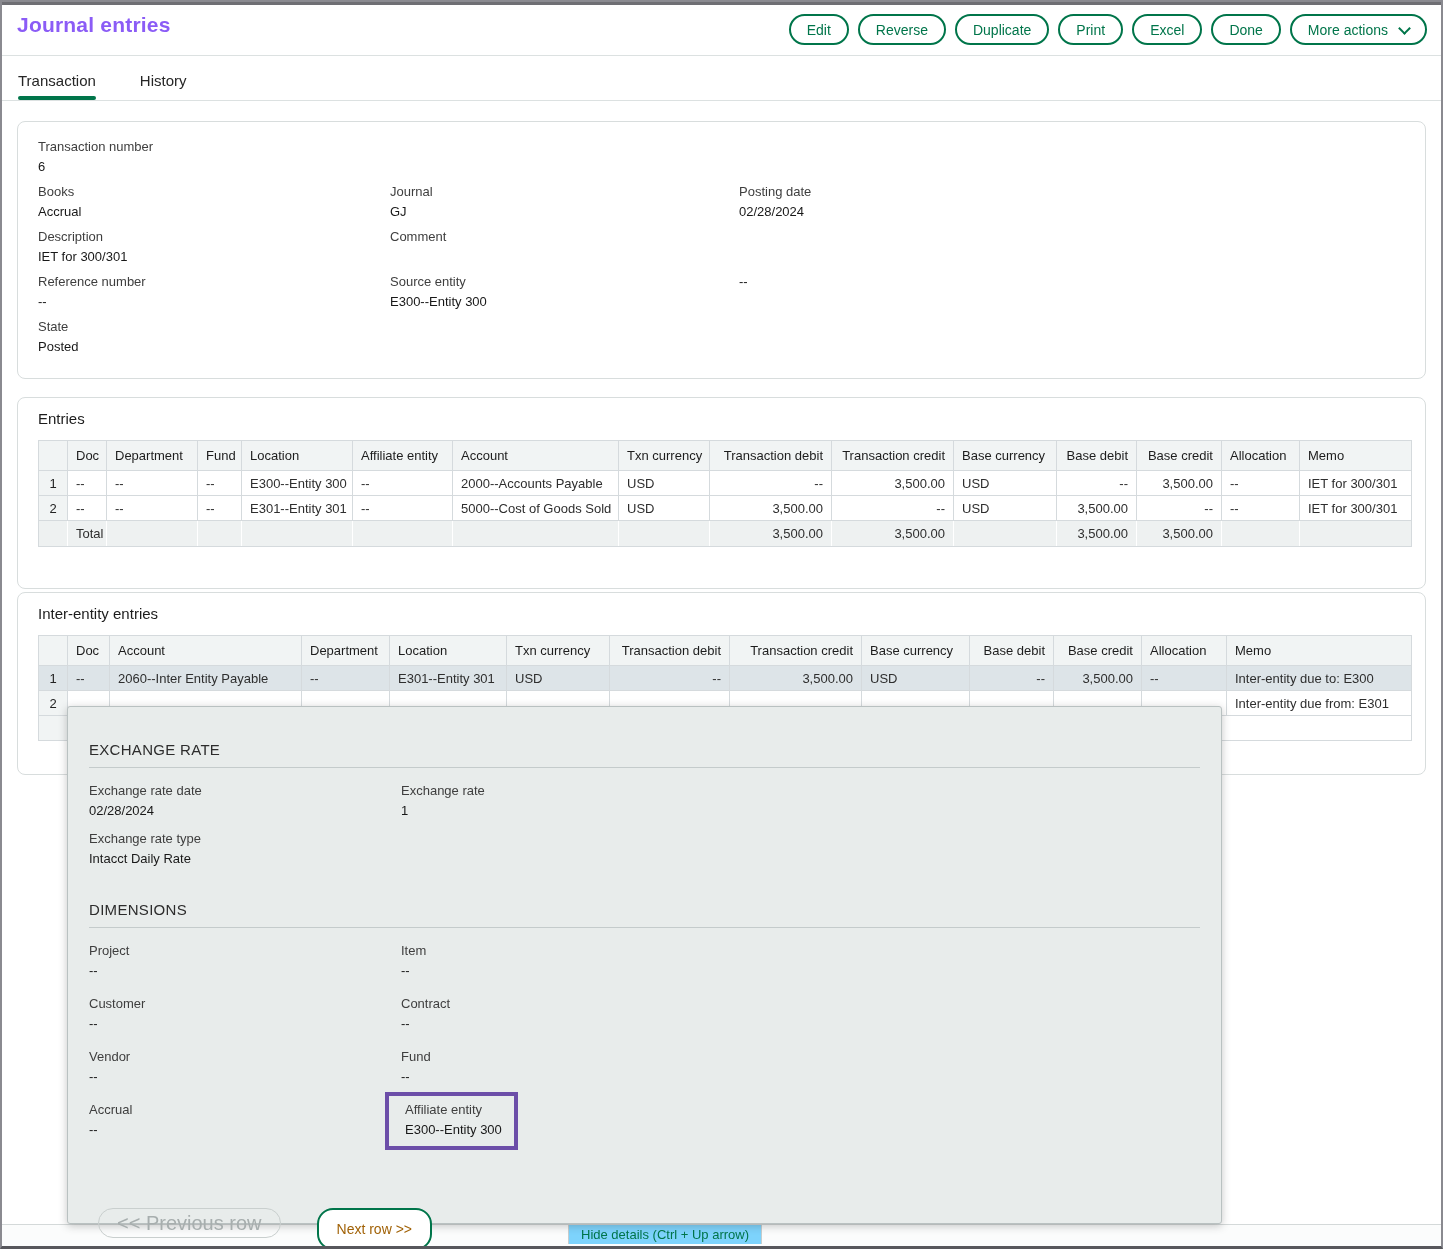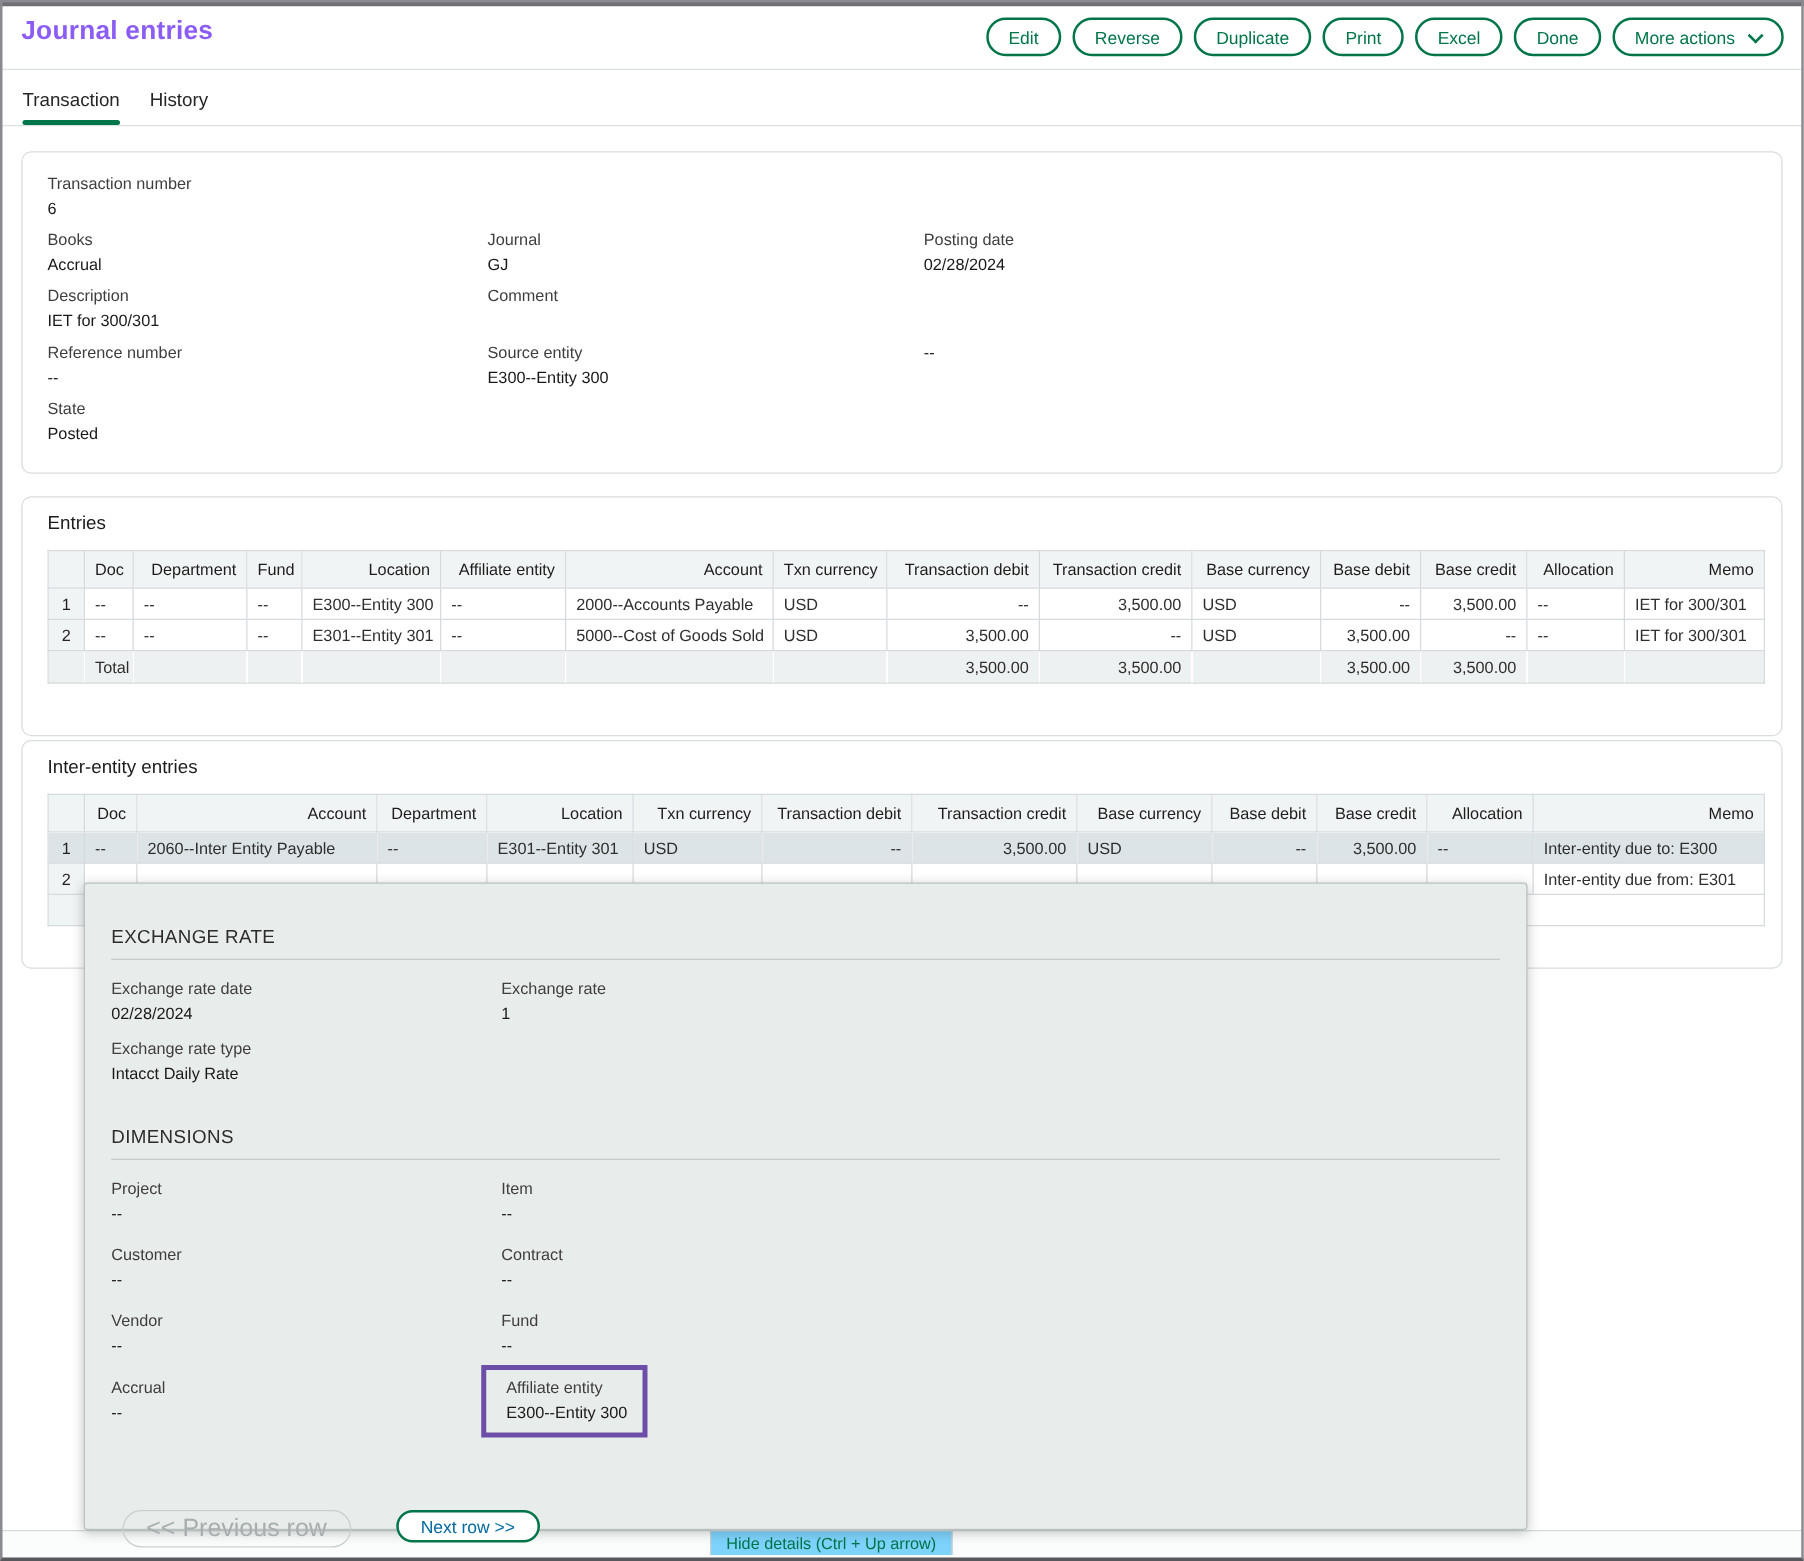--- a/index.html
+++ b/index.html
@@ -14,39 +14,39 @@
   
   .page-title{position:absolute;left:17px;top:13px;font-size:21px;font-weight:700;color:#8b5cf6;letter-spacing:.2px;text-align:center;}
   .toolbar{position:absolute;top:14px;right:16px;display:flex;gap:9px;z-index:5;}
   .btn{height:31px;padding:0 16px;border:2px solid #00754A;border-radius:17px;background:#fff;color:#00754A;
        font-size:14px;font-family:inherit;display:flex;align-items:center;justify-content:center;cursor:pointer;box-sizing:border-box;}
   .chev{width:7px;height:7px;border-right:2px solid #00754A;border-bottom:2px solid #00754A;transform:rotate(45deg);
         display:inline-block;margin-left:12px;margin-top:-3px;}
   .hdr-divider{position:absolute;top:55px;left:0;width:100%;height:1px;background:#dce1e1;}
 
   
-  .tabs{position:absolute;top:72px;left:18px;display:flex;gap:24px;}
+  .tabs{position:absolute;top:72px;left:18px;display:flex;gap:44px;}
   .tab{font-size:15px;color:#262626;padding-bottom:10px;position:relative;cursor:pointer;}
   .tab.active::after{content:"";position:absolute;left:0;right:0;bottom:-1px;height:4px;background:#00754A;border-radius:2px;}
   .tabs-divider{position:absolute;top:100px;left:0;width:100%;height:1px;background:#dce1e1;}
 
   
   .card{position:absolute;left:17px;width:1409px;border:1px solid #d8dddd;border-radius:8px;background:#fff;box-sizing:border-box;}
   #card-summary{top:121px;height:258px;padding:17px 20px;}
   .field-row{display:grid;grid-template-columns:352px 349px 1fr;margin-bottom:10px;}
   .f-label{font-size:13px;color:#3e3e3e;margin-bottom:5px;}
   .f-value{font-size:13px;color:#181818;min-height:15px;}
 
   #card-entries{top:397px;height:192px;padding:12px 18px 0 20px;}
   #card-inter{top:592px;height:183px;padding:12px 18px 0 20px;}
   .card-title{font-size:15px;color:#1c1c1c;margin-bottom:13px;}
 
   table{border-collapse:collapse;table-layout:fixed;width:1373px;font-size:13px;}
   th,td{border:1px solid #d5dadd;padding:0 8px;overflow:hidden;white-space:nowrap;box-sizing:border-box;}
-  th{height:30px;background:#f1f4f4;text-align:right;font-weight:400;color:#1d1d1d;}
+  th{height:30px;background:#f1f4f4;text-align:left;font-weight:400;color:#1d1d1d;}
   td{height:25px;color:#2e2e2e;background:#fff;}
   .rownum{background:#f1f4f4;text-align:center;color:#222;}
   .num{text-align:right;}
   tr.selected td{background:#dde4e8;}
   tr.e-total td{background:#eef1f1;border-left-color:transparent;border-right-color:transparent;height:26px;}
   tr.e-total td:first-child{border-left-color:#d5dadd;}
   tr.e-total td:last-child{border-right-color:#d5dadd;}
   tr.ie-total td{background:#fff;border-left-color:transparent;border-right-color:transparent;}
   tr.ie-total td:first-child{background:#f1f4f4;border-left-color:#d5dadd;border-right-color:#d5dadd;}
   tr.ie-total td:last-child{border-left-color:#d5dadd;border-right-color:#d5dadd;}
@@ -57,21 +57,21 @@
     box-sizing:border-box;padding:34px 0 0 21px;}
   .section-heading{font-size:15px;color:#2c2c2c;letter-spacing:.3px;margin:0 0 9px 0;font-weight:400;}
   .section-rule{border:0;border-top:1px solid #c4cbcb;margin:0 21px 15px 0;}
   .d-grid{display:grid;grid-template-columns:312px auto;}
   .d-field{margin-bottom:13px;}
   .dim-grid .d-field{margin-bottom:18px;}
   .hl-box{display:inline-block;border:4px solid #6C4EA8;padding:6px 12px 9px 16px;margin:-10px 0 0 -16px;}
   .panel-buttons{display:flex;gap:36px;margin:40px 0 0 9px;}
   .btn-disabled{height:30px;padding:0 18px;border:1px solid #c9cfce;border-radius:16px;background:transparent;
     color:#a7aeae;font-size:20px;font-family:inherit;display:flex;align-items:center;box-sizing:border-box;}
-  .btn-next{height:26px;padding:0 18px;border:2px solid #00754A;border-radius:16px;background:#fff;color:#0369a1;
+  .btn-next{height:42px;padding:0 18px;border:2px solid #00754A;border-radius:16px;background:#fff;color:#a16207;
     font-size:14px;font-family:inherit;display:flex;align-items:center;cursor:pointer;box-sizing:border-box;}
 
   
   #bottom-bar{position:absolute;left:0;top:1224px;width:100%;height:23px;background:#fbfcfc;border-top:1px solid #d4d9d9;z-index:5;}
   #hide-details-tab{position:absolute;left:568px;top:0;width:194px;height:19px;background:#7dd3fc;
     border-left:1px solid #c7cdcd;border-right:1px solid #c7cdcd;color:#00754A;font-size:13px;
     display:flex;align-items:center;justify-content:center;cursor:pointer;box-sizing:border-box;}
 </style>
 </head>
 <body>

